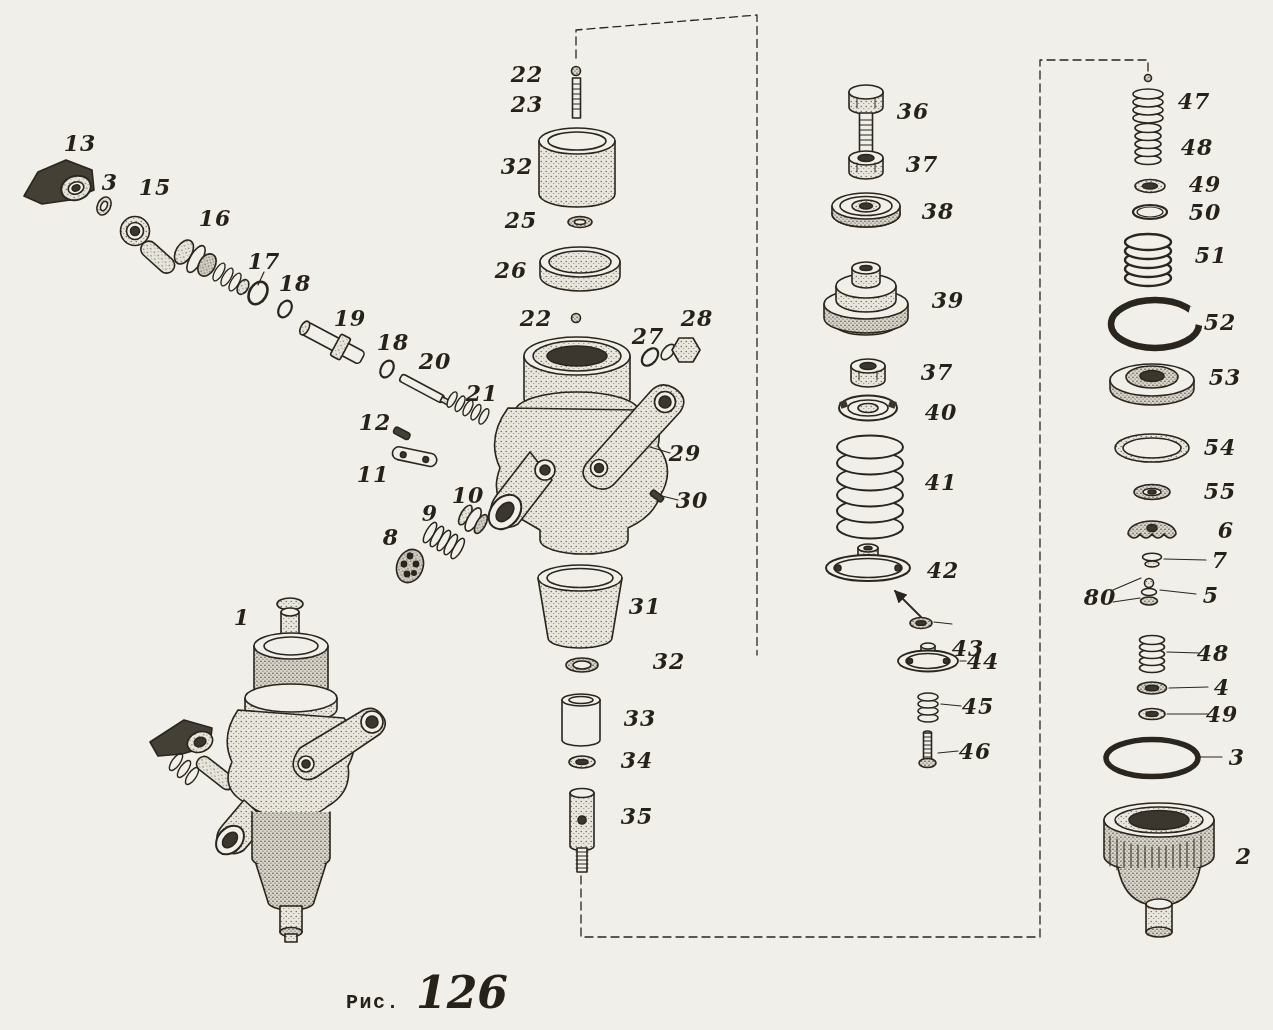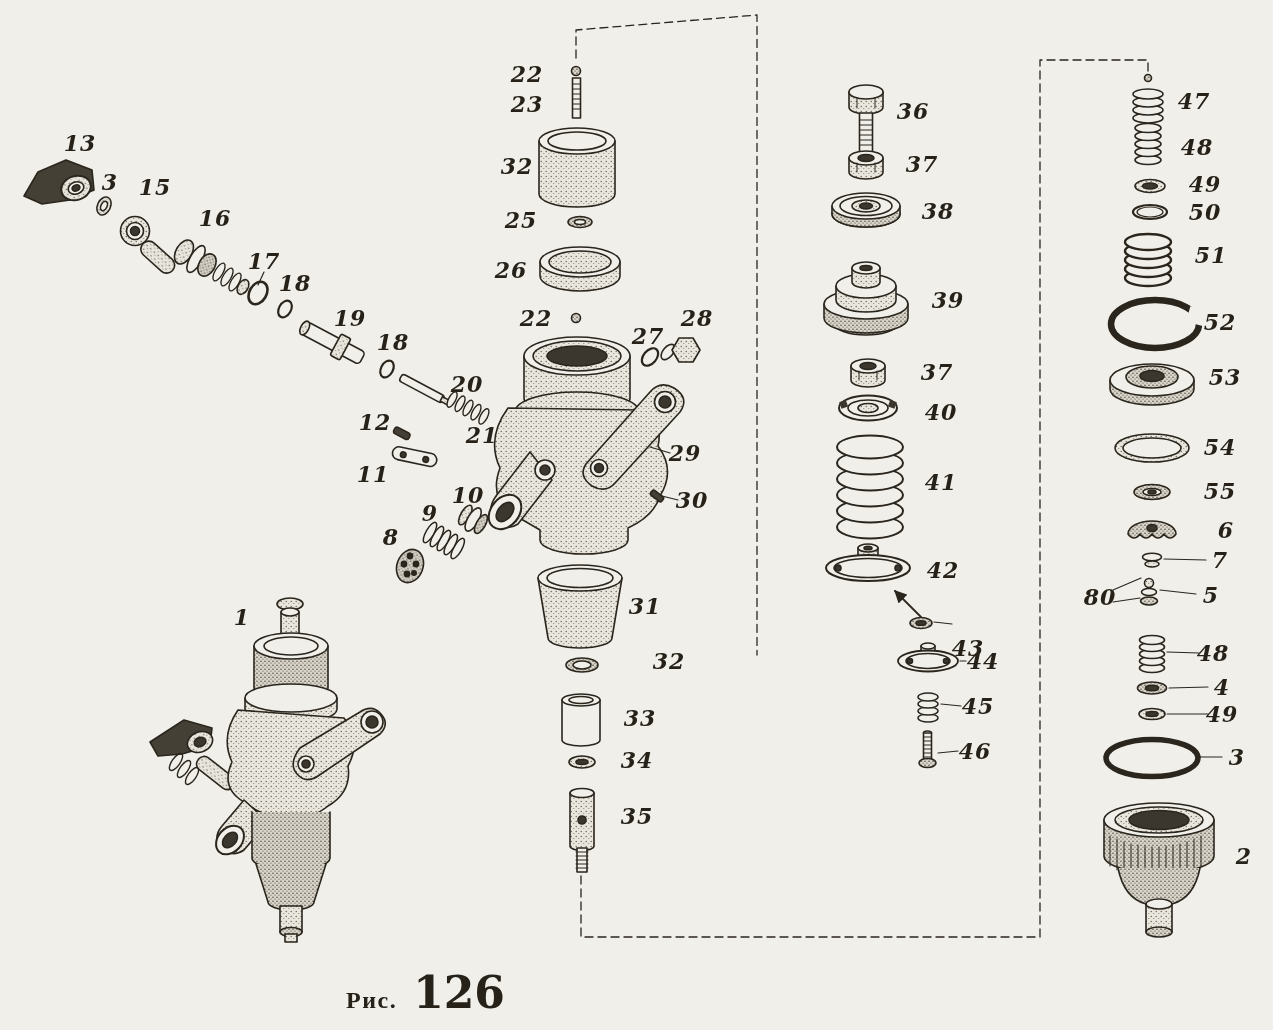--- a/index.html
+++ b/index.html
@@ -14,25 +14,25 @@
   .callout {
     position:absolute; transform:translate(-50%,-50%);
     font-family:"DejaVu Serif", serif; font-style:italic; font-weight:bold;
     font-size:22px; color:var(--ink,#262219); letter-spacing:1px; white-space:nowrap;
   }
   .caption {
     position:absolute; left:346px; top:974px;
     display:flex; align-items:baseline; gap:16px; color:var(--ink,#262219);
   }
   .cap-label, .cap-title {
-    font-family:Liberation Serif, serif; font-weight:bold;
-    font-size:24px; letter-spacing:1.5px;
+    font-family:Liberation Mono, monospace; font-weight:bold;
+    font-size:20px; letter-spacing:1.5px;
   }
   .cap-num {
-    font-family:"DejaVu Serif", serif; font-weight:bold;
+    font-family:"DejaVu Serif", serif; font-style:italic; font-weight:bold;
     font-size:44px; line-height:.85;text-align:right;
   }
 </style>
 </head>
 <body>
 
 <div id="canvas">
 
 <svg id="diagram-svg" width="1273" height="1030" viewBox="0 0 1273 1030" xmlns="http://www.w3.org/2000/svg">
   <defs>
@@ -472,22 +472,22 @@
       <div class="callout" style="left: 637px; top: 760px;">34</div>
       <div class="callout" style="left: 637px; top: 816px;">35</div>
       <div class="callout" style="left: 80px; top: 143px;">13</div>
       <div class="callout" style="left: 110px; top: 182px;">3</div>
       <div class="callout" style="left: 155px; top: 187px;">15</div>
       <div class="callout" style="left: 215px; top: 218px;">16</div>
       <div class="callout" style="left: 264px; top: 261px;">17</div>
       <div class="callout" style="left: 295px; top: 283px;">18</div>
       <div class="callout" style="left: 350px; top: 318px;">19</div>
       <div class="callout" style="left: 393px; top: 342px;">18</div>
-      <div class="callout" style="left: 435px; top: 384px; margin-left: 32px;">20</div>
-      <div class="callout" style="left: 482px; top: 393px; margin-top: 42px;">21</div>
+      <div class="callout" style="left: 435px; top: 361px;">20</div>
+      <div class="callout" style="left: 482px; top: 393px;">21</div>
       <div class="callout" style="left: 375px; top: 422px;">12</div>
       <div class="callout" style="left: 373px; top: 474px;">11</div>
       <div class="callout" style="left: 468px; top: 495px;">10</div>
       <div class="callout" style="left: 430px; top: 513px;">9</div>
       <div class="callout" style="left: 391px; top: 537px;">8</div>
       <div class="callout" style="left: 242px; top: 617px;">1</div>
       <div class="callout" style="left: 913px; top: 111px;">36</div>
       <div class="callout" style="left: 922px; top: 164px;">37</div>
       <div class="callout" style="left: 938px; top: 211px;">38</div>
       <div class="callout" style="left: 948px; top: 300px;">39</div>

